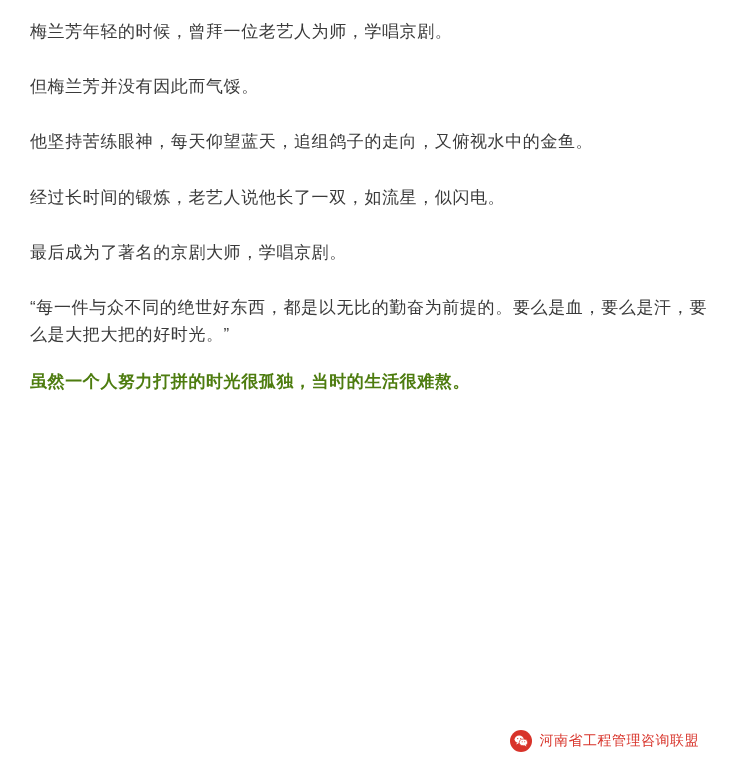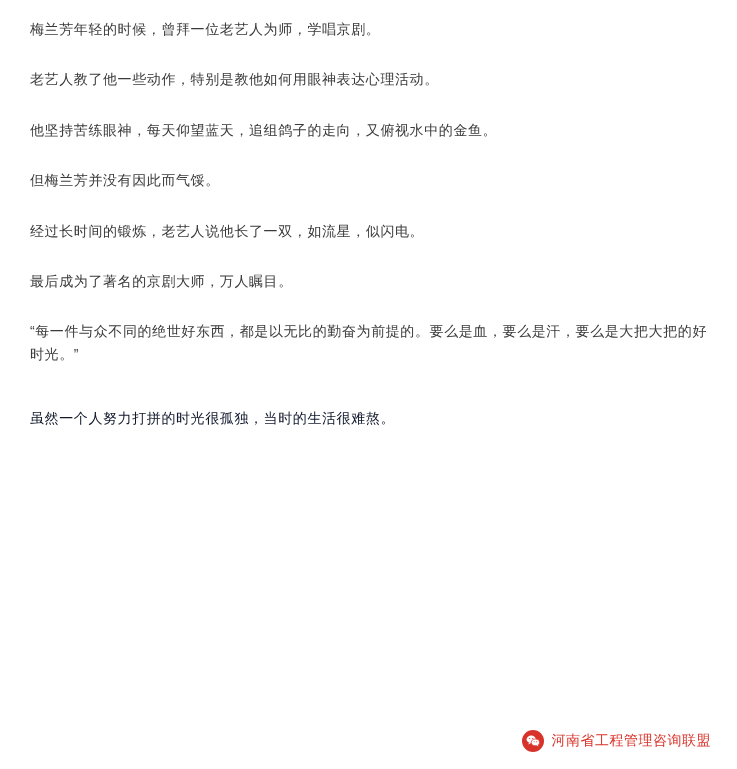--- a/index.html
+++ b/index.html
@@ -13,39 +13,39 @@
     font-family: "Liberation Sans", "DejaVu Sans", sans-serif;
     color: #2b2b2b;
     position: relative;
     overflow: hidden;
   }
   .article {
     padding: 18px 30px 0 30px;
     box-sizing: border-box;
   }
   .para {
-    font-size: 14px;
+    font-size: 17px;
     line-height: 1.6;
     letter-spacing: 0.6px;
     margin: 0 0 28px 0;
     color: #3a3a3a;
     text-align: justify;
   }
   .para.quote {
-    margin-bottom: 42px;
+    margin-bottom: 20px;
   }
   .para.bold {
-    font-weight: normal;
-    color: #0f172a;
+    font-weight: bold;
+    color: #4d7c0f;
     margin-bottom: 28px;
   }
   .footer-bar {
     position: absolute;
     left: 0;
-    right: 4px;
+    right: 16px;
     bottom: 0;
     height: 56px;
     background: #ffffff;
     display: flex;
     align-items: center;
     justify-content: flex-end;
     padding-right: 22px;
     box-sizing: border-box;
   }
   .account {
@@ -71,25 +71,24 @@
     color: #d8332a;
     letter-spacing: 0.5px;
     white-space: nowrap;
   }
 </style>
 </head>
 <body>
 
 <div class="article">
   <p class="para">梅兰芳年轻的时候，曾拜一位老艺人为师，学唱京剧。</p>
-  <p class="para">老艺人教了他一些动作，特别是教他如何用眼神表达心理活动。</p>
+  <p class="para">但梅兰芳并没有因此而气馁。</p>
   <p class="para">他坚持苦练眼神，每天仰望蓝天，追组鸽子的走向，又俯视水中的金鱼。</p>
-  <p class="para">但梅兰芳并没有因此而气馁。</p>
   <p class="para">经过长时间的锻炼，老艺人说他长了一双，如流星，似闪电。</p>
-  <p class="para">最后成为了著名的京剧大师，万人瞩目。</p>
+  <p class="para">最后成为了著名的京剧大师，学唱京剧。</p>
   <p class="para quote">“每一件与众不同的绝世好东西，都是以无比的勤奋为前提的。要么是血，要么是汗，要么是大把大把的好时光。”</p>
   <p class="para bold">虽然一个人努力打拼的时光很孤独，当时的生活很难熬。</p>
 </div>
 
 <div class="footer-bar">
   <div class="account">
     <span class="wechat-badge">
       <svg width="14" height="12" viewBox="0 0 14 12" aria-hidden="true">
         <ellipse cx="5.2" cy="4.3" rx="4.6" ry="3.7" fill="#ffffff"></ellipse>
         <polygon points="3.2,7.4 2.2,9.6 4.8,8.2" fill="#ffffff"></polygon>

